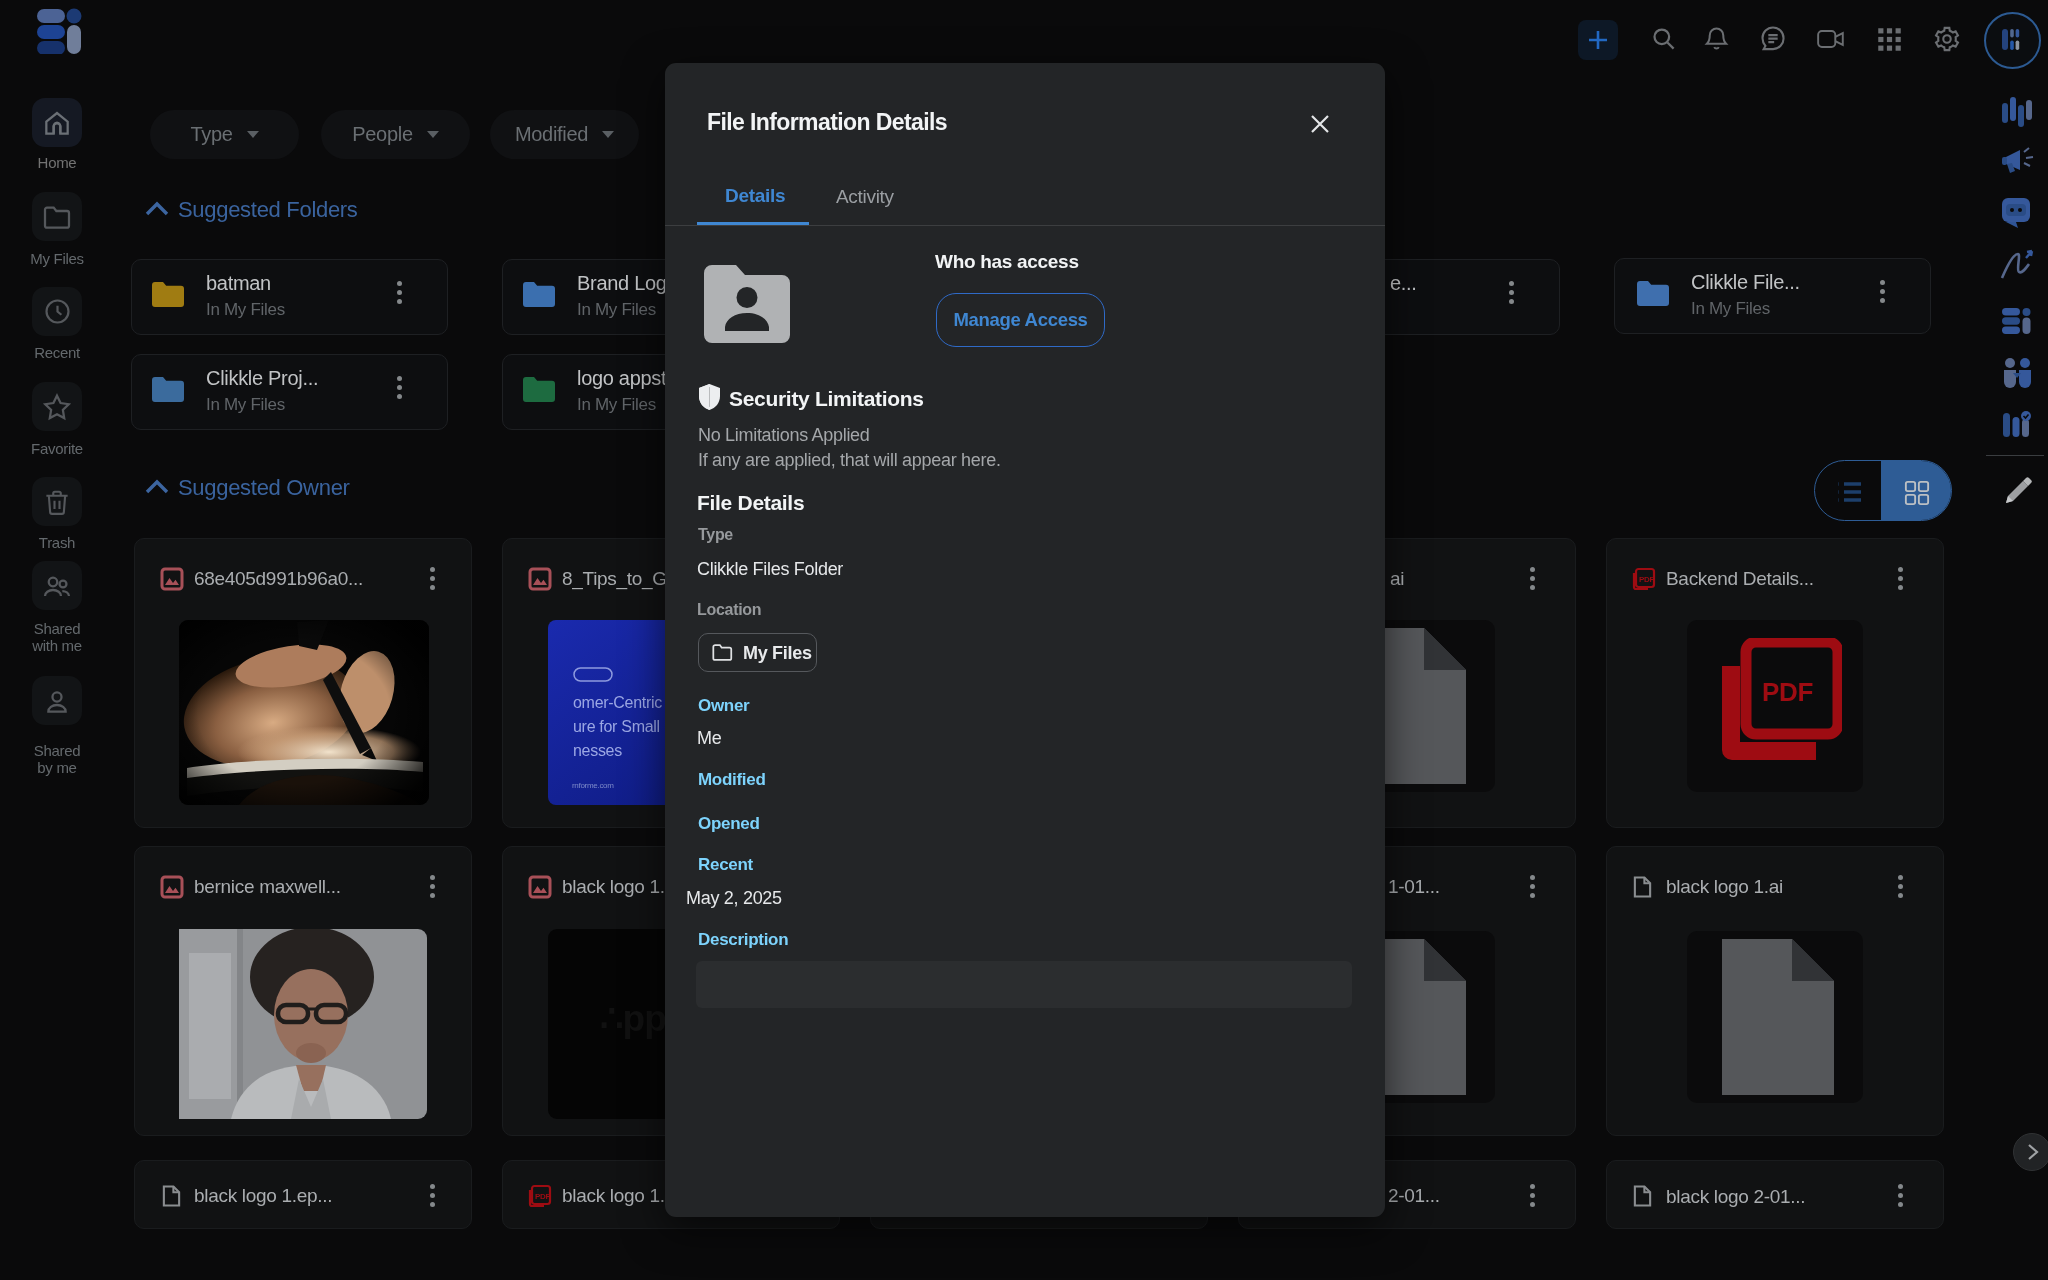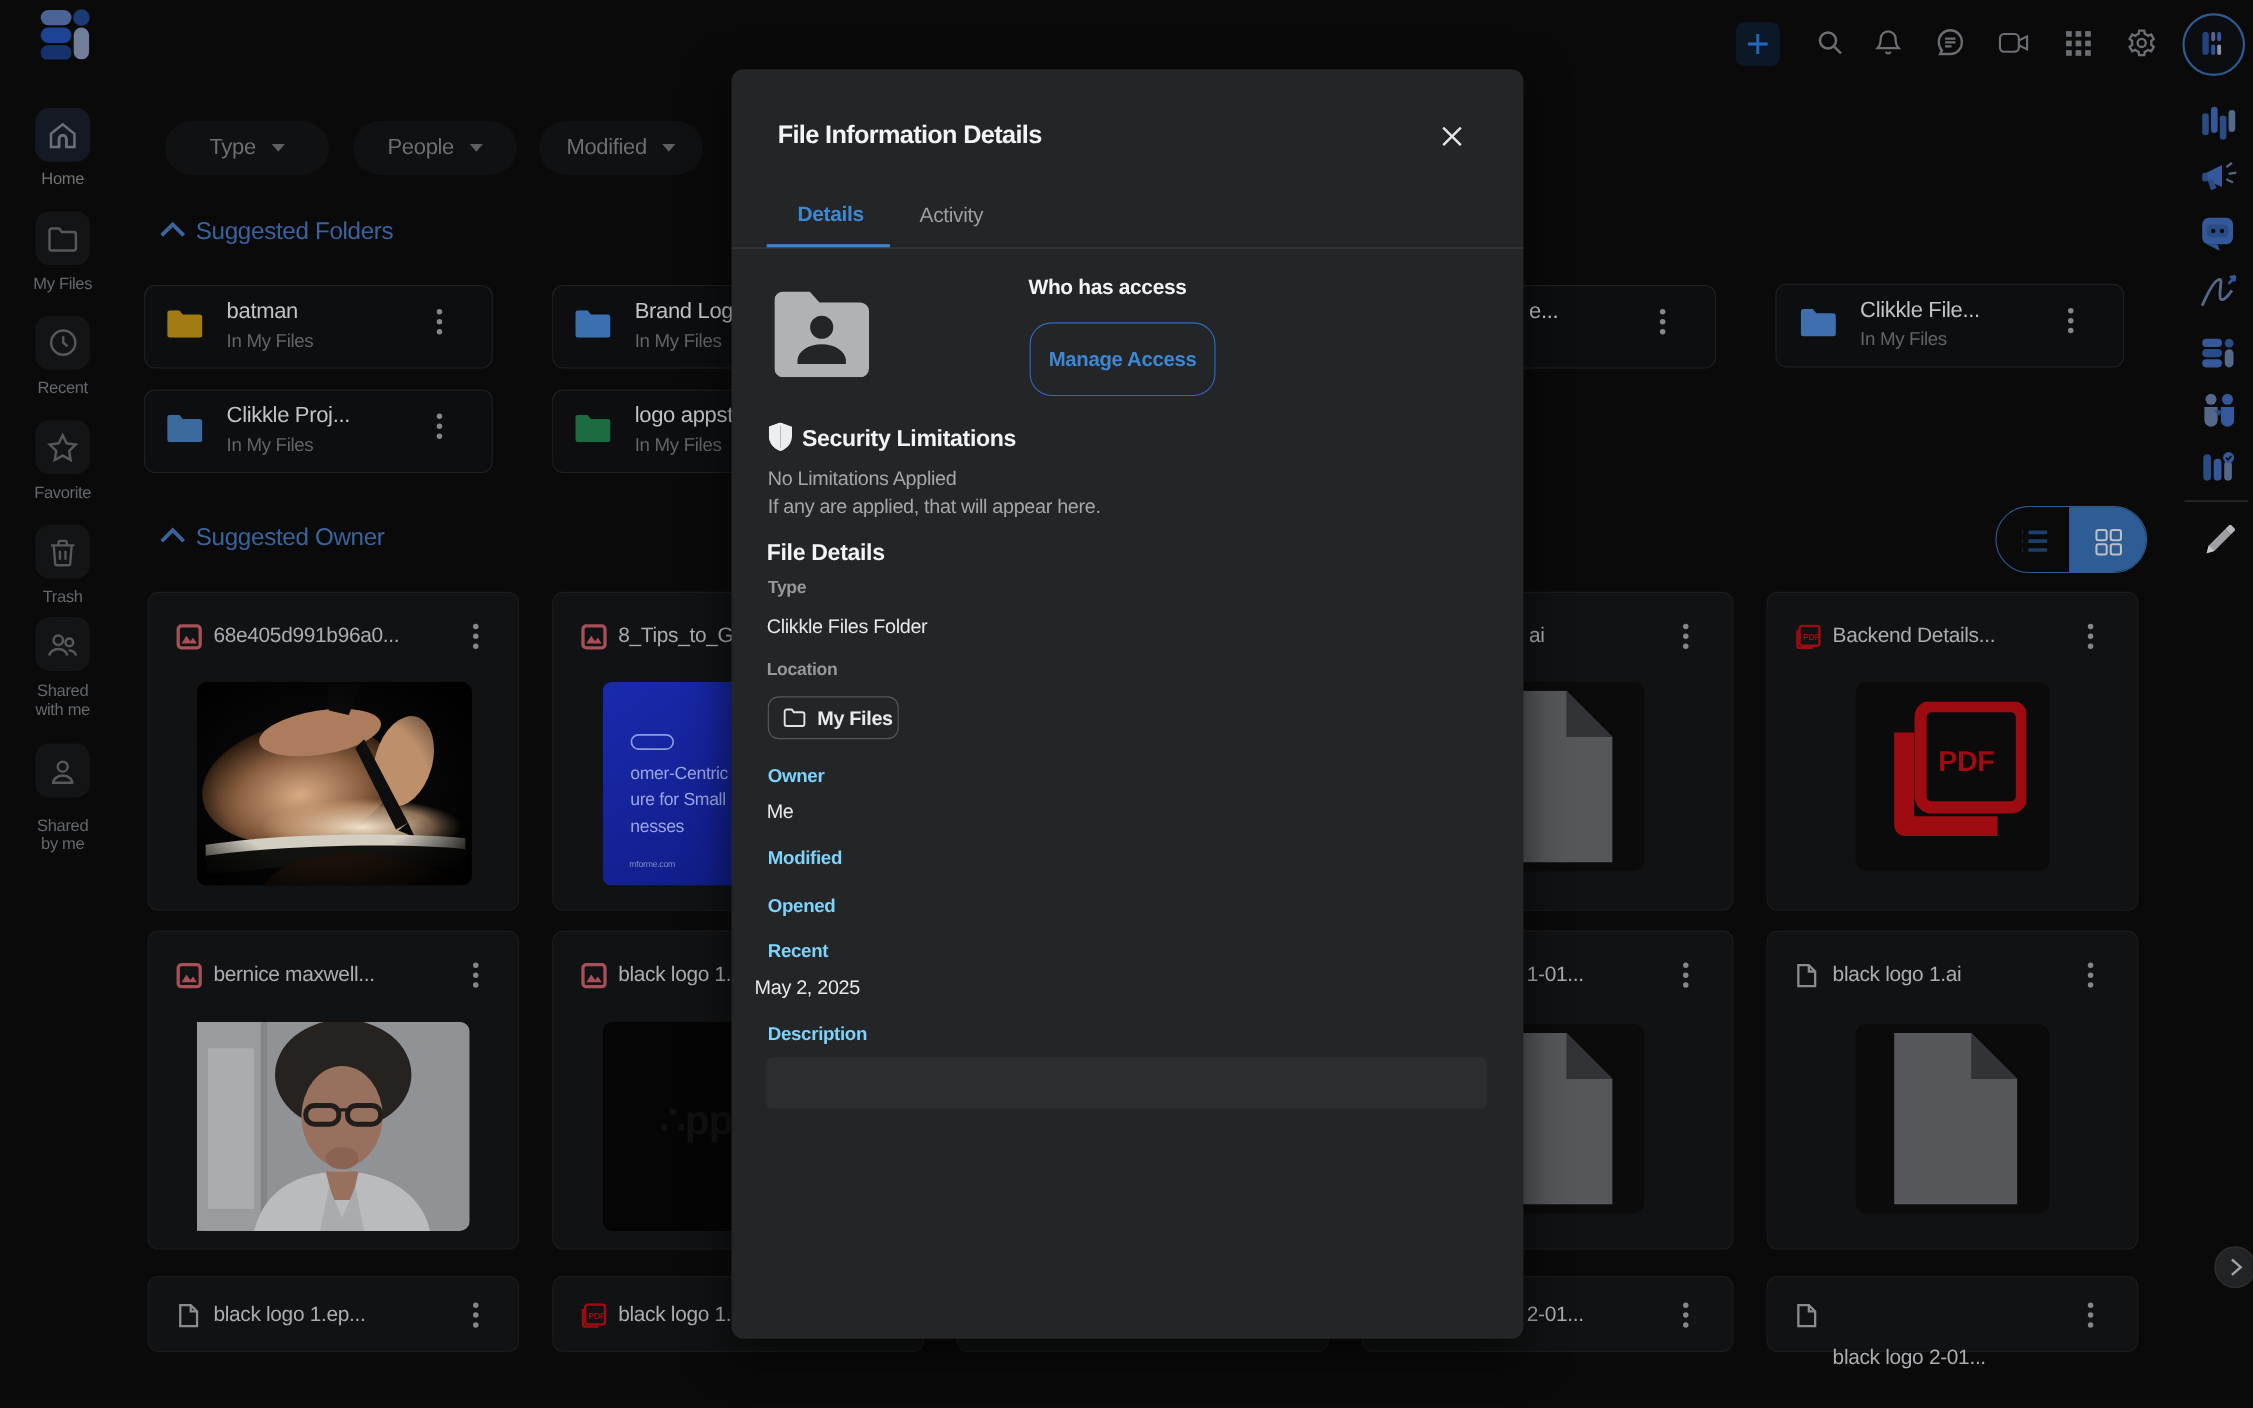--- a/index.html
+++ b/index.html
@@ -484,21 +484,21 @@
   <div class="dots" style="left:1529px;top:1184px">
       <i></i>
       <i></i>
       <i></i>
     </div>
 
   <svg class="abs" style="left:1632px;top:1184px" width="21" height="24" viewBox="0 0 22 24" fill="none" stroke="#8a8d90" stroke-width="2.2">
     <path d="M3 2 H13 L19 8 V22 H3z"></path>
       <path d="M13 2 V8 H19"></path>
   </svg>
-  <div class="gname" style="left:1666px;top:1224px">black logo 2-01...</div>
+  <div class="gname" style="left:1666px;top:1186px">black logo 2-01...</div>
   <div class="dots" style="left:1897px;top:1184px">
       <i></i>
       <i></i>
       <i></i>
     </div>
 
   
   <div class="abs" style="left:2013px;top:1133px;width:38px;height:38px;border-radius:50%;background:#212325;border:1px solid #303234"></div>
   <svg class="abs" style="left:2026px;top:1143px" width="14" height="18" viewBox="0 0 14 18" fill="none" stroke="#9fa2a5" stroke-width="2.2">
       <path d="M3 2 L11 9 L3 16"></path>
@@ -577,21 +577,21 @@
     <div class="abs" style="left:32px;top:159px;width:112px;height:3px;background:#3f87d2"></div>
     <div class="abs" style="left:0;top:162px;width:720px;height:1px;background:#3c3e40"></div>
 
     <svg class="abs" style="left:39px;top:202px" width="86" height="78" viewBox="0 0 86 78">
       <path fill-rule="evenodd" clip-rule="evenodd" fill="#b0b2b4" d="M8 0 H32 L41 10 H78 A8 8 0 0 1 86 18 V70 A8 8 0 0 1 78 78 H8 A8 8 0 0 1 0 70 V8 A8 8 0 0 1 8 0 Z
         M43 22 a10.5 10.5 0 1 1 0 21 a10.5 10.5 0 0 1 0 -21 Z
         M43 48 c12 0 21 6 22 14 v4 H21 v-4 c1 -8 10 -14 22 -14 Z"></path>
     </svg>
 
     <div class="abs" style="left:270px;top:188px;font-size:19px;font-weight:bold;color:#f2f4f5">Who has access</div>
-    <div class="abs" style="left:271px;top:230px;width:169px;height:67px;border:1.5px solid #2f6ac7;border-radius:20px;display:flex;align-items:center;justify-content:center;color:#3f87d2;font-size:18.5px;font-weight:bold">Manage Access</div>
+    <div class="abs" style="left:271px;top:230px;width:169px;height:54px;border:1.5px solid #2f6ac7;border-radius:20px;display:flex;align-items:center;justify-content:center;color:#3f87d2;font-size:18.5px;font-weight:bold">Manage Access</div>
 
     <svg class="abs" style="left:34px;top:321px" width="21" height="26" viewBox="0 0 21 26">
       <path d="M10.5 0 L21 4 V12 C21 19 16.5 24 10.5 26 C4.5 24 0 19 0 12 V4z" fill="#eceef0"></path>
       <path d="M10.5 3 V23 C6 21 3 17 3 12 V6z" fill="#232527"></path>
       <path d="M10.5 0 L0 4 V12 C0 19 4.5 24 10.5 26z" fill="#eceef0"></path>
     </svg>
     <div class="abs" style="left:64px;top:324px;font-size:21px;font-weight:bold;color:#f2f4f5">Security Limitations</div>
     <div class="abs" style="left:33px;top:362px;font-size:18px;color:#a4a7aa">No Limitations Applied</div>
     <div class="abs" style="left:33px;top:387px;font-size:18px;color:#a4a7aa">If any are applied, that will appear here.</div>
 

